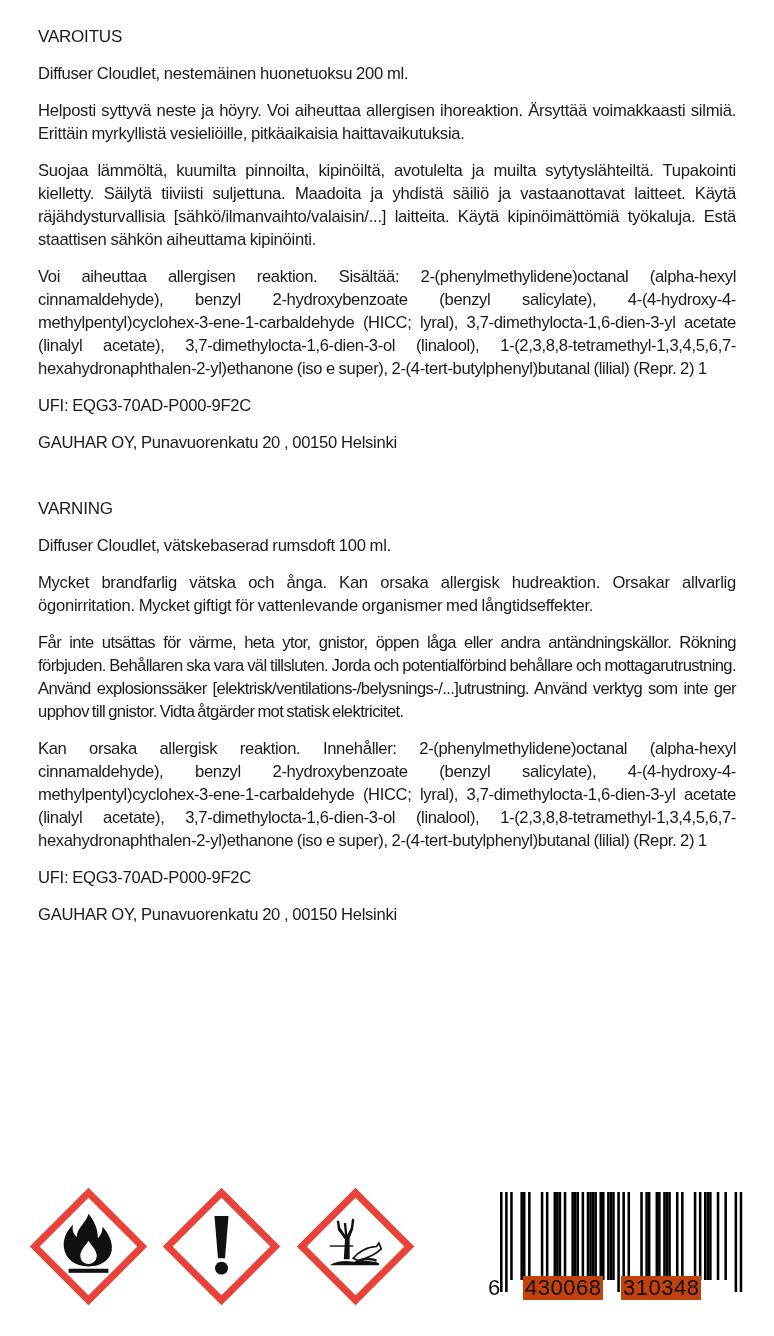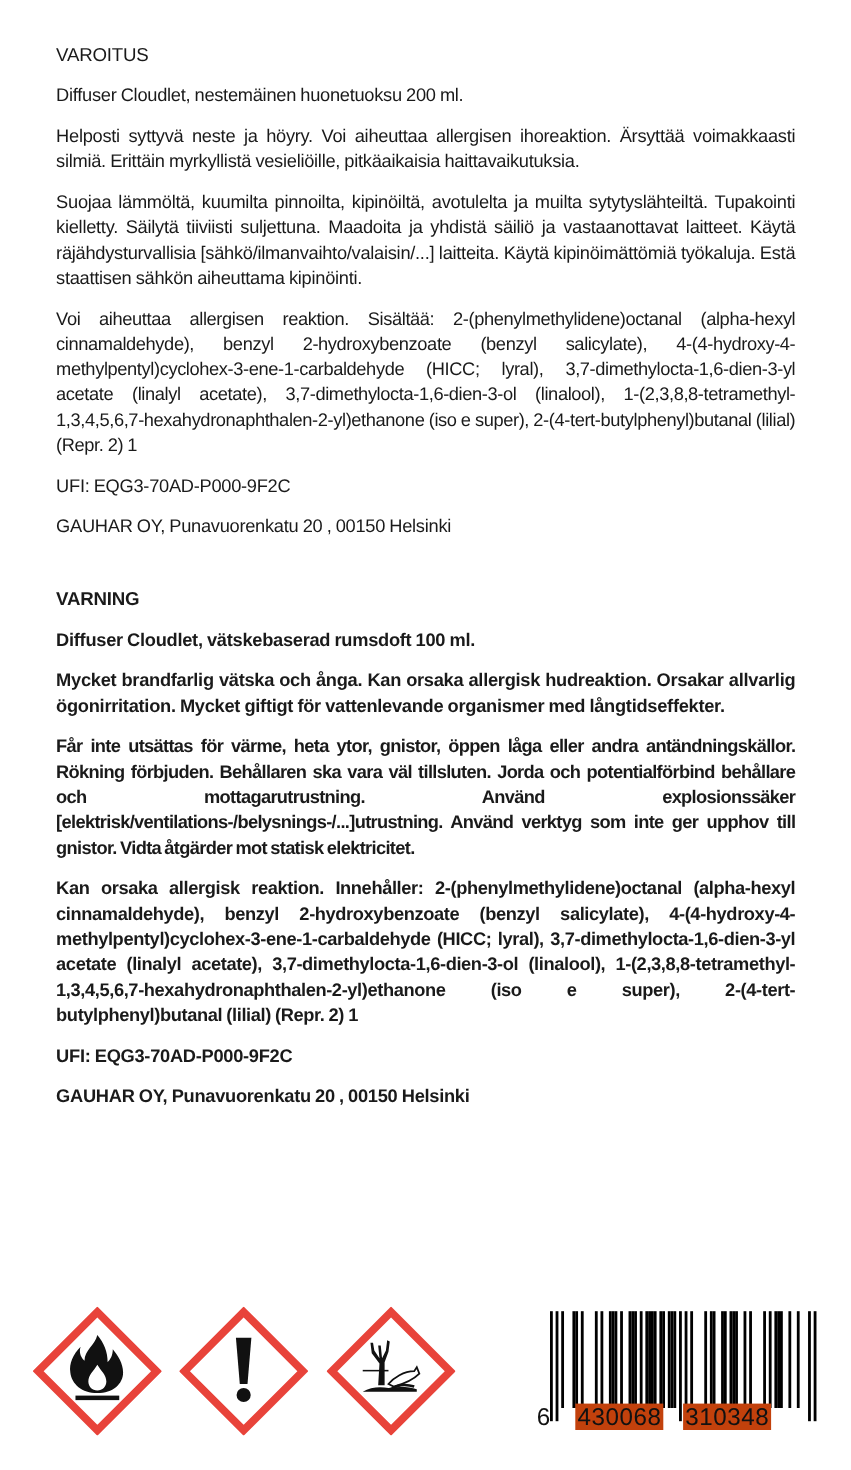--- a/index.html
+++ b/index.html
@@ -15,25 +15,24 @@
       font-family: "Liberation Sans", "DejaVu Sans", sans-serif;
       color: #1a1a1a;
     }
     .page {
       position: absolute;
       left: 35px;
       top: 22px;
       width: 704px;
     }
     .section {
-      margin: 16px;
+      margin: 3px;
     }
     .section + .section {
       margin-top: 43px;
-      font-weight: bold;
     }
     .heading {
       font-size: 17px;
       line-height: 23px;
       margin: 0 0 14px 0;
       letter-spacing: -0.2px;
     }
     .para {
       font-size: 16.6px;
       line-height: 23px;

